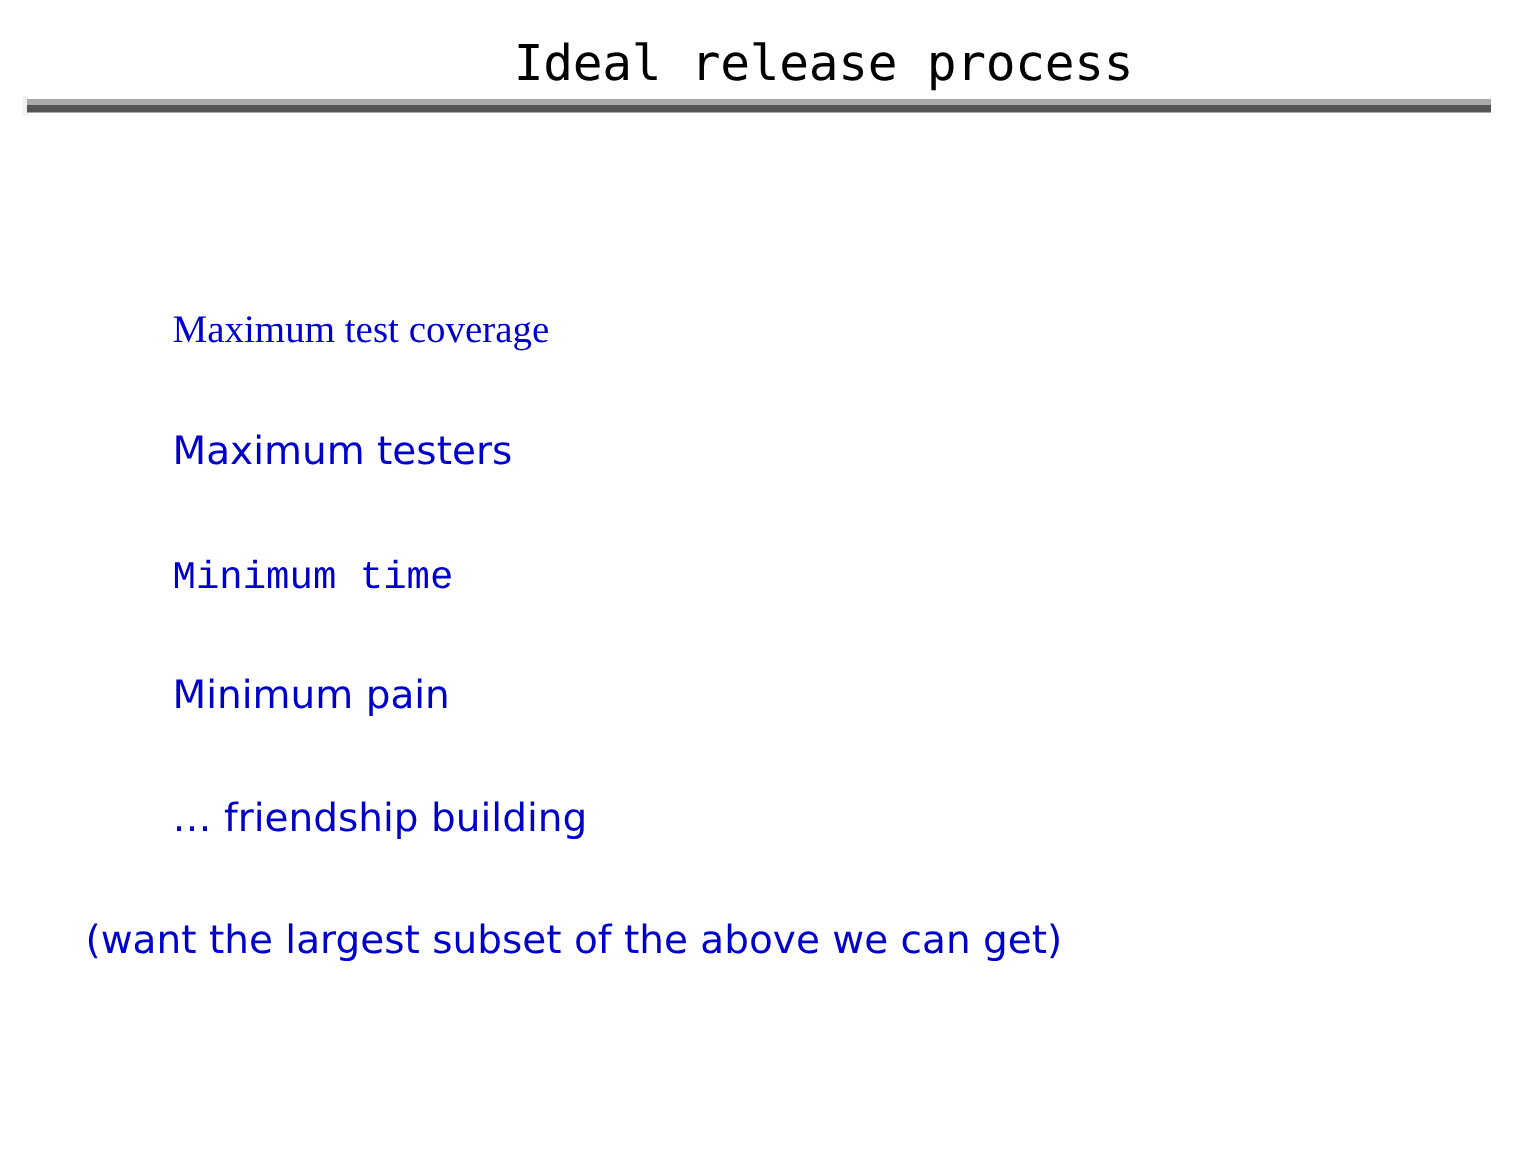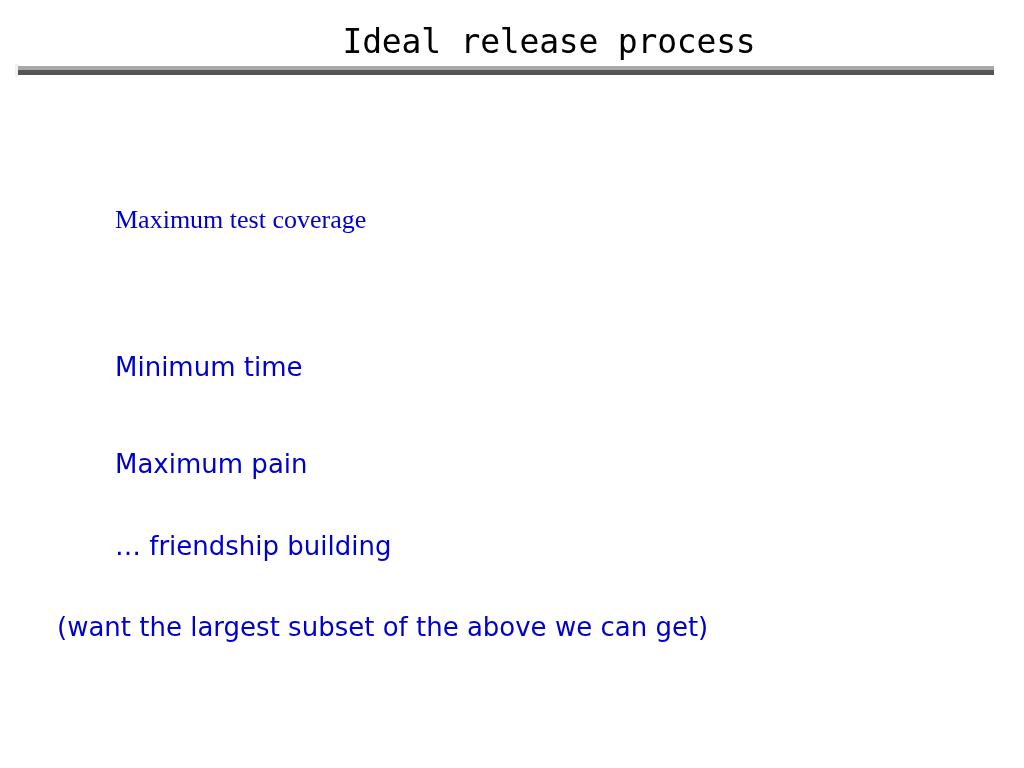--- a/index.html
+++ b/index.html
@@ -94,21 +94,21 @@
     font-size: 26px;
   }
   .bullet.level-2 {
     left: 115px;
     font-size: 26px;
   }
 
   .b0 { top: 18px;  }
   .b1 { top: 99px; font-family: Liberation Serif, serif;  }
   .b2 { top: 180px; }
-  .b3 { top: 246px; }
+  .b3 { top: 264px; font-family: Liberation Mono, monospace; }
   .b4 { top: 343px; }
   .b5 { top: 425px; }
   .b6 { top: 506px; }
 </style>
 </head>
 <body>
 
 <div class="slide">
 
   <div class="slide-title">Ideal release process</div>
@@ -117,23 +117,24 @@
     <div class="rule-tick"></div>
     <div class="rule-hi"></div>
     <div class="rule-lo"></div>
   </div>
 
   <div class="body-block">
 
 
     <div class="bullet level-2 b1">Maximum test coverage</div>
 
+    <div class="bullet level-2 b2">Maximum testers</div>
 
     <div class="bullet level-2 b3">Minimum time</div>
 
-    <div class="bullet level-2 b4">Maximum pain</div>
+    <div class="bullet level-2 b4">Minimum pain</div>
 
     <div class="bullet level-1 b6">(want the largest subset of the above we can get)</div>
 
     <div class="bullet level-2 b5">… friendship building</div>
 
   </div>
 </div>
 
 </body></html>

